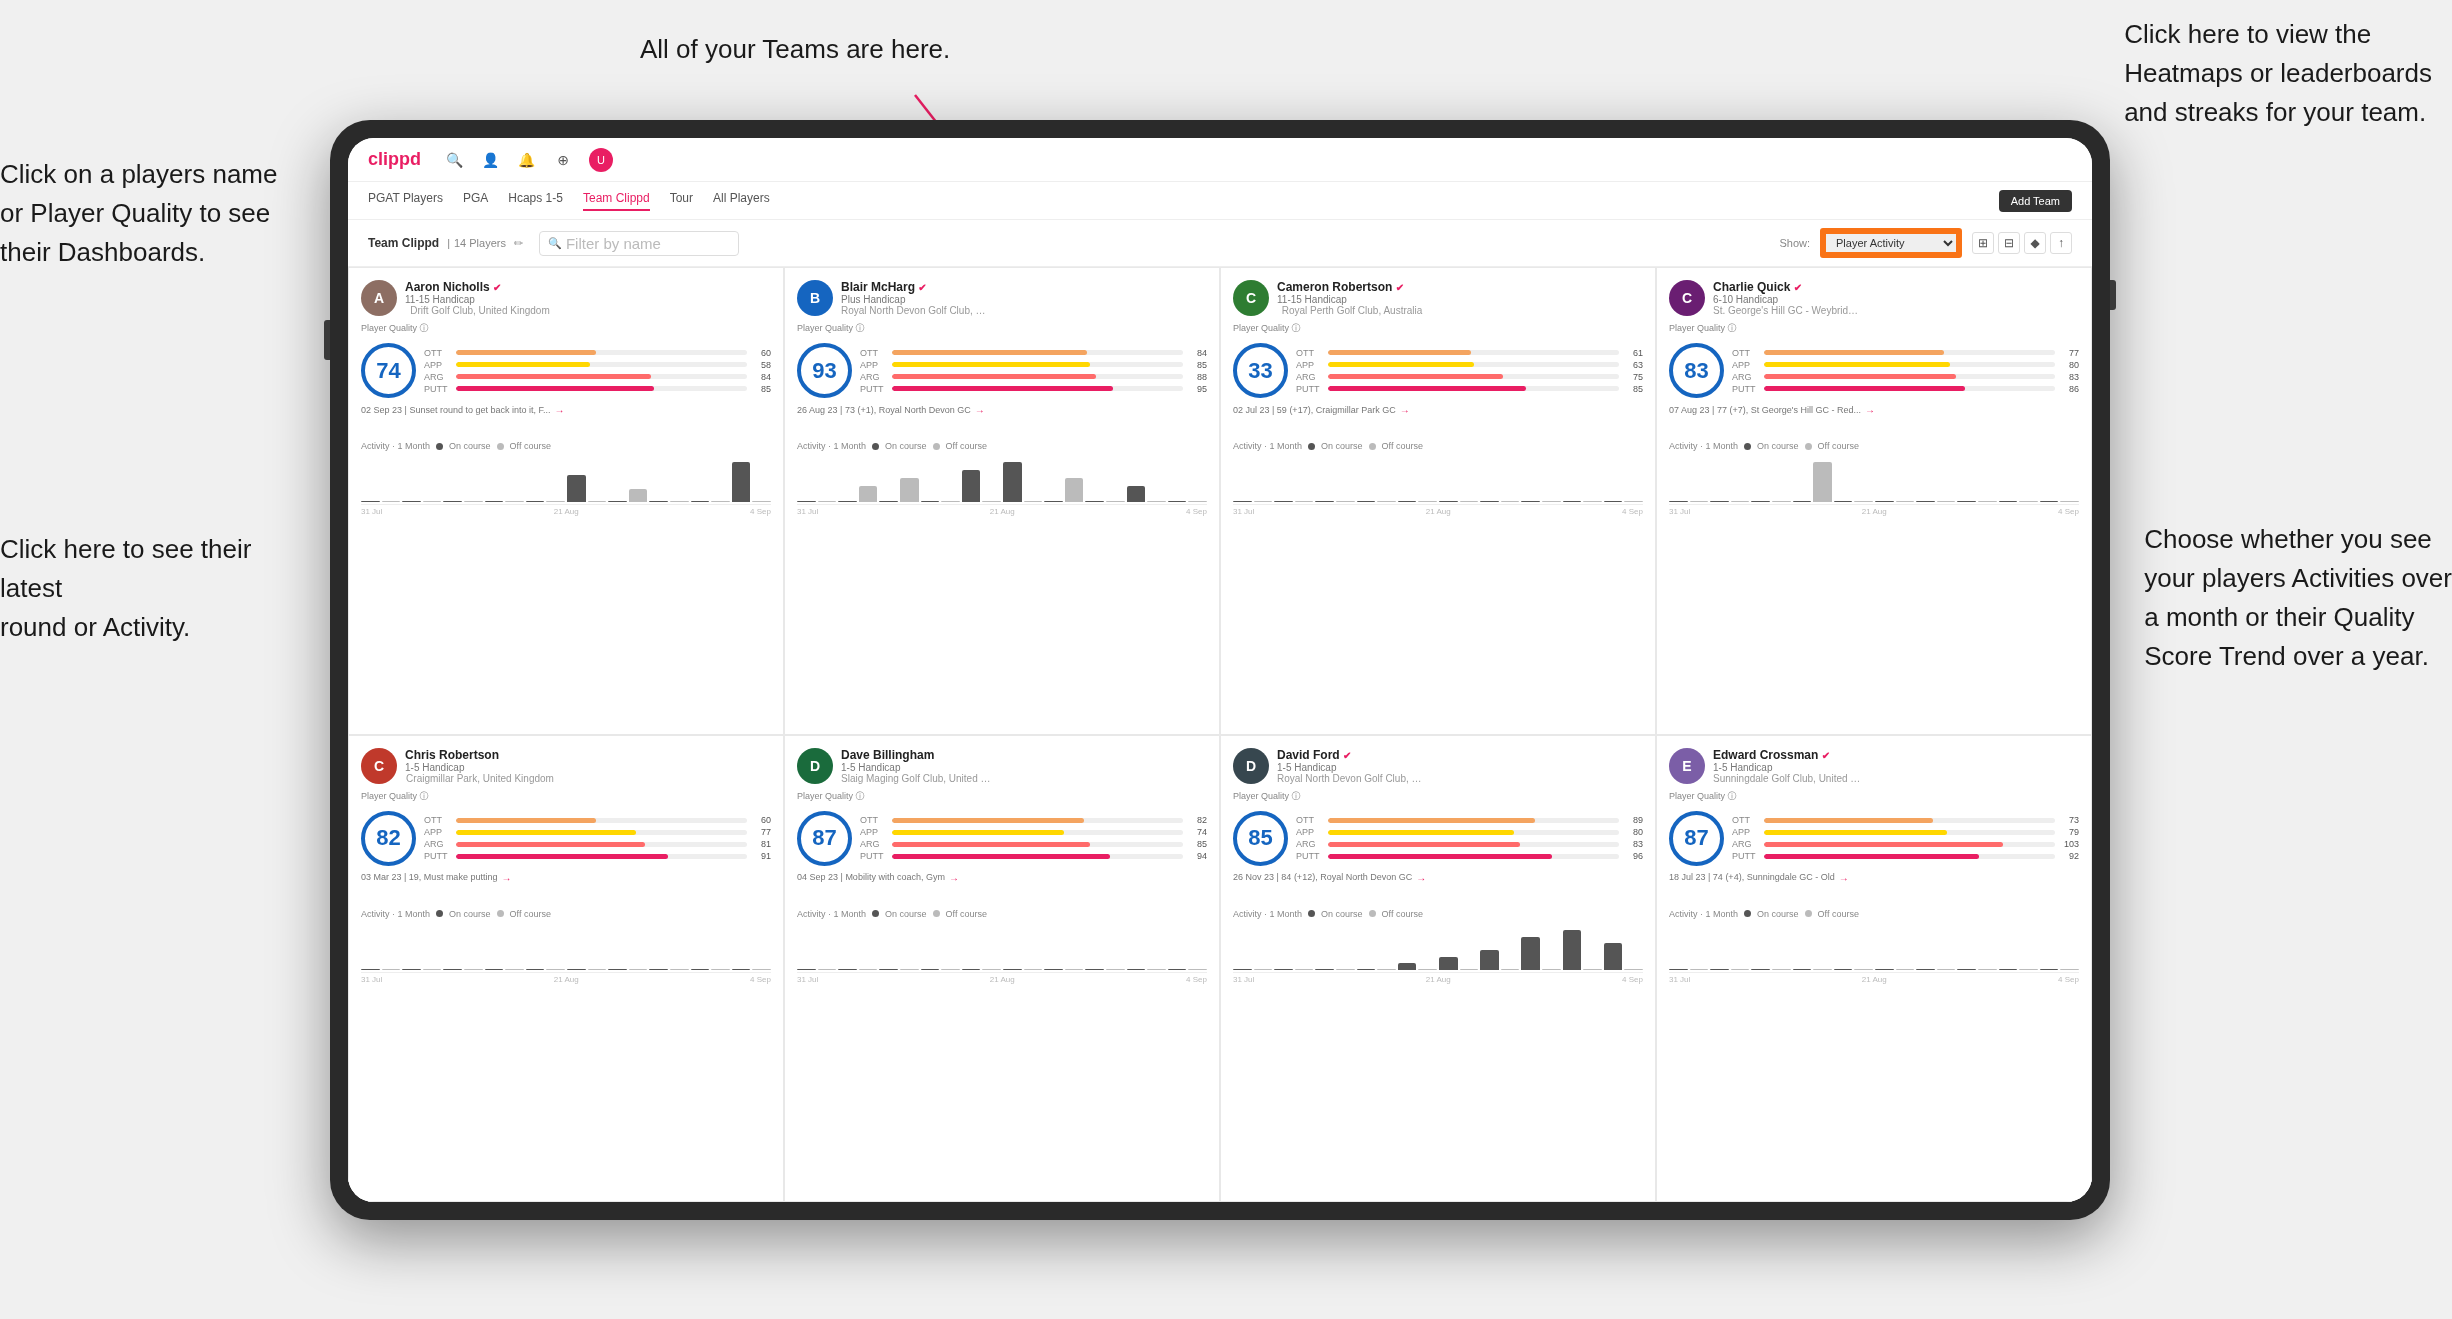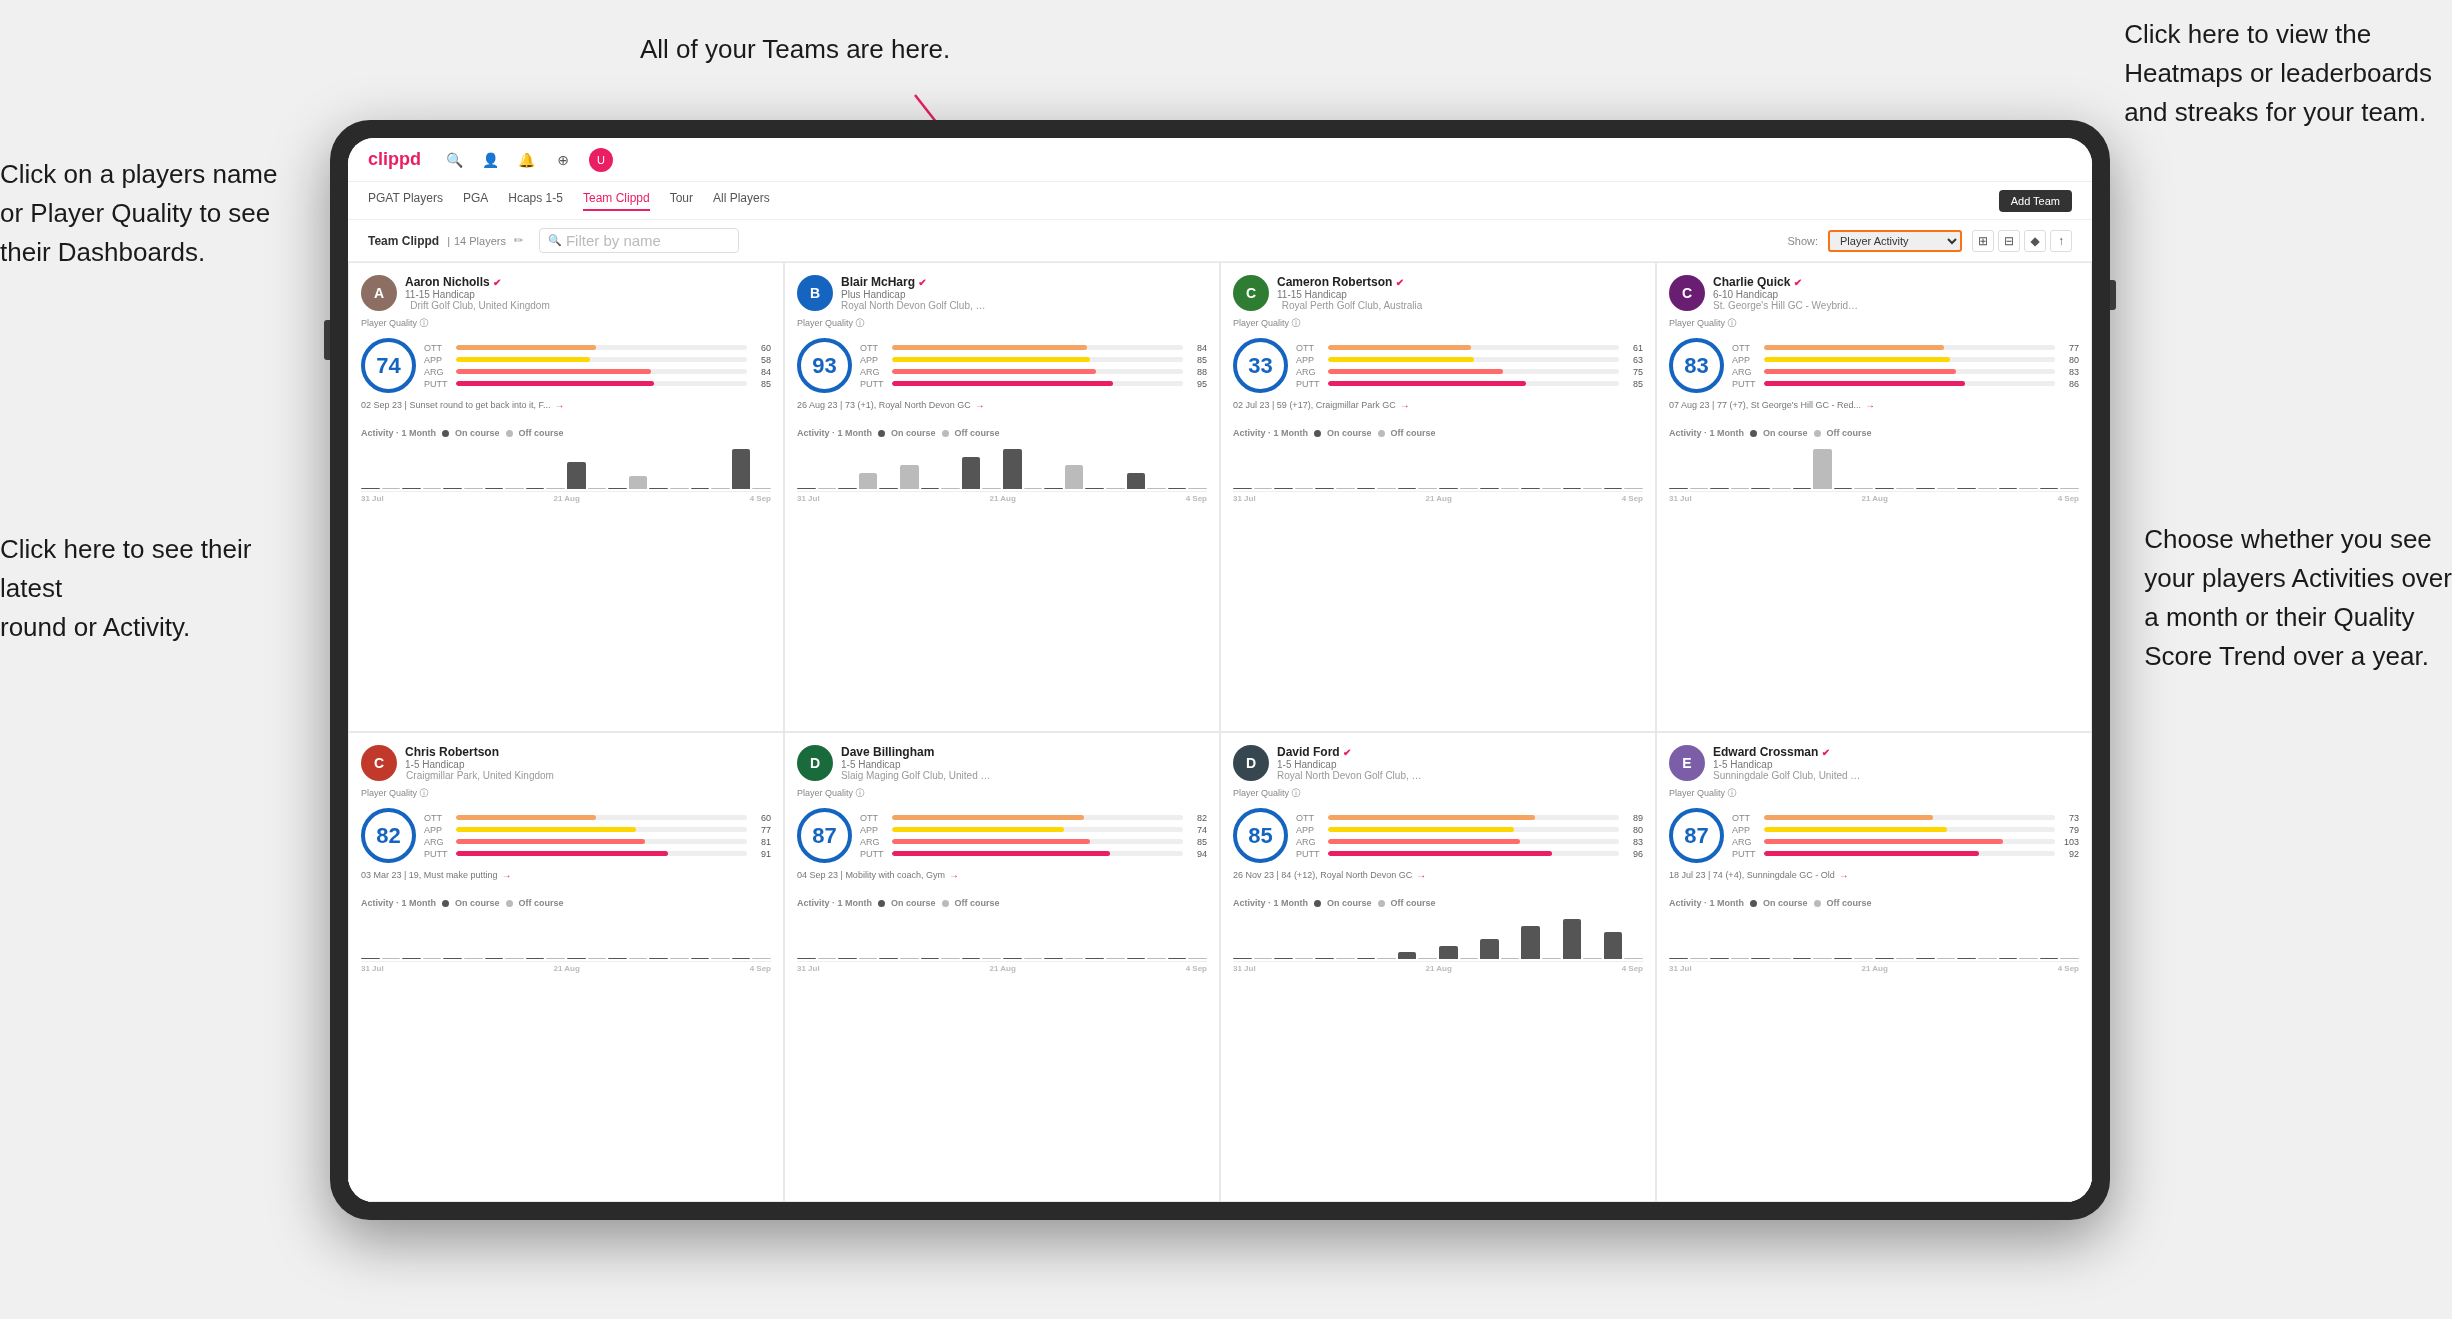--- a/index.html
+++ b/index.html
@@ -170,21 +170,21 @@
       gap: 10px;
     }
 
     .show-label {
       font-size: 11px;
       color: #888;
     }
 
     .show-select {
       font-size: 11px;
-      border: 2px solid #f97316;
+      border: 6px solid #f97316;
       border-radius: 3px;
       padding: 2px 6px;
       color: #333;
     }
 
     .view-icons {
       display: flex;
       gap: 4px;
     }
 
@@ -335,22 +335,21 @@
       align-items: center;
       gap: 4px;
     }
 
     .recent-arrow {
       color: #e91e63;
       font-size: 10px;
     }
 
     .activity-section {
-      margin-top: 12px;
-      font-weight: bold;
+      margin-top: 20px;
     }
 
     .activity-header {
       display: flex;
       align-items: center;
       gap: 6px;
       font-size: 9px;
       color: #888;
       margin-bottom: 4px;
     }

